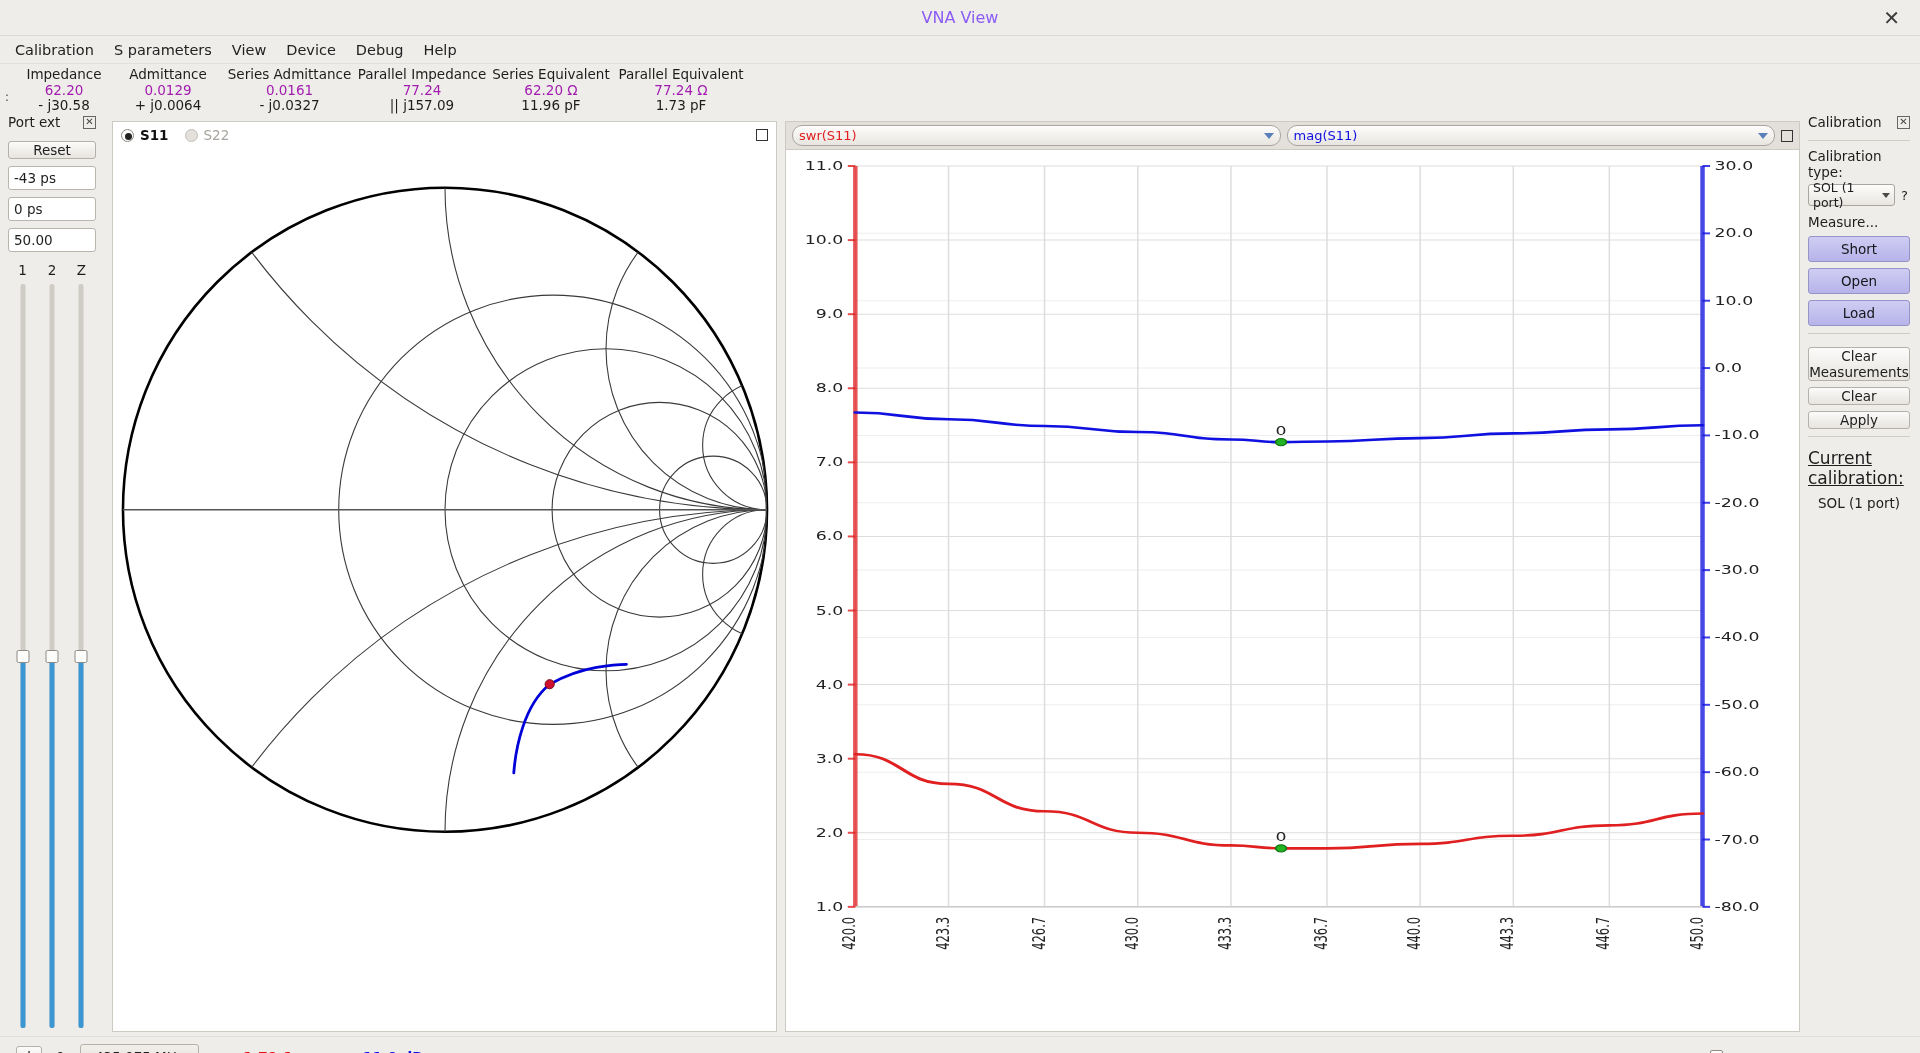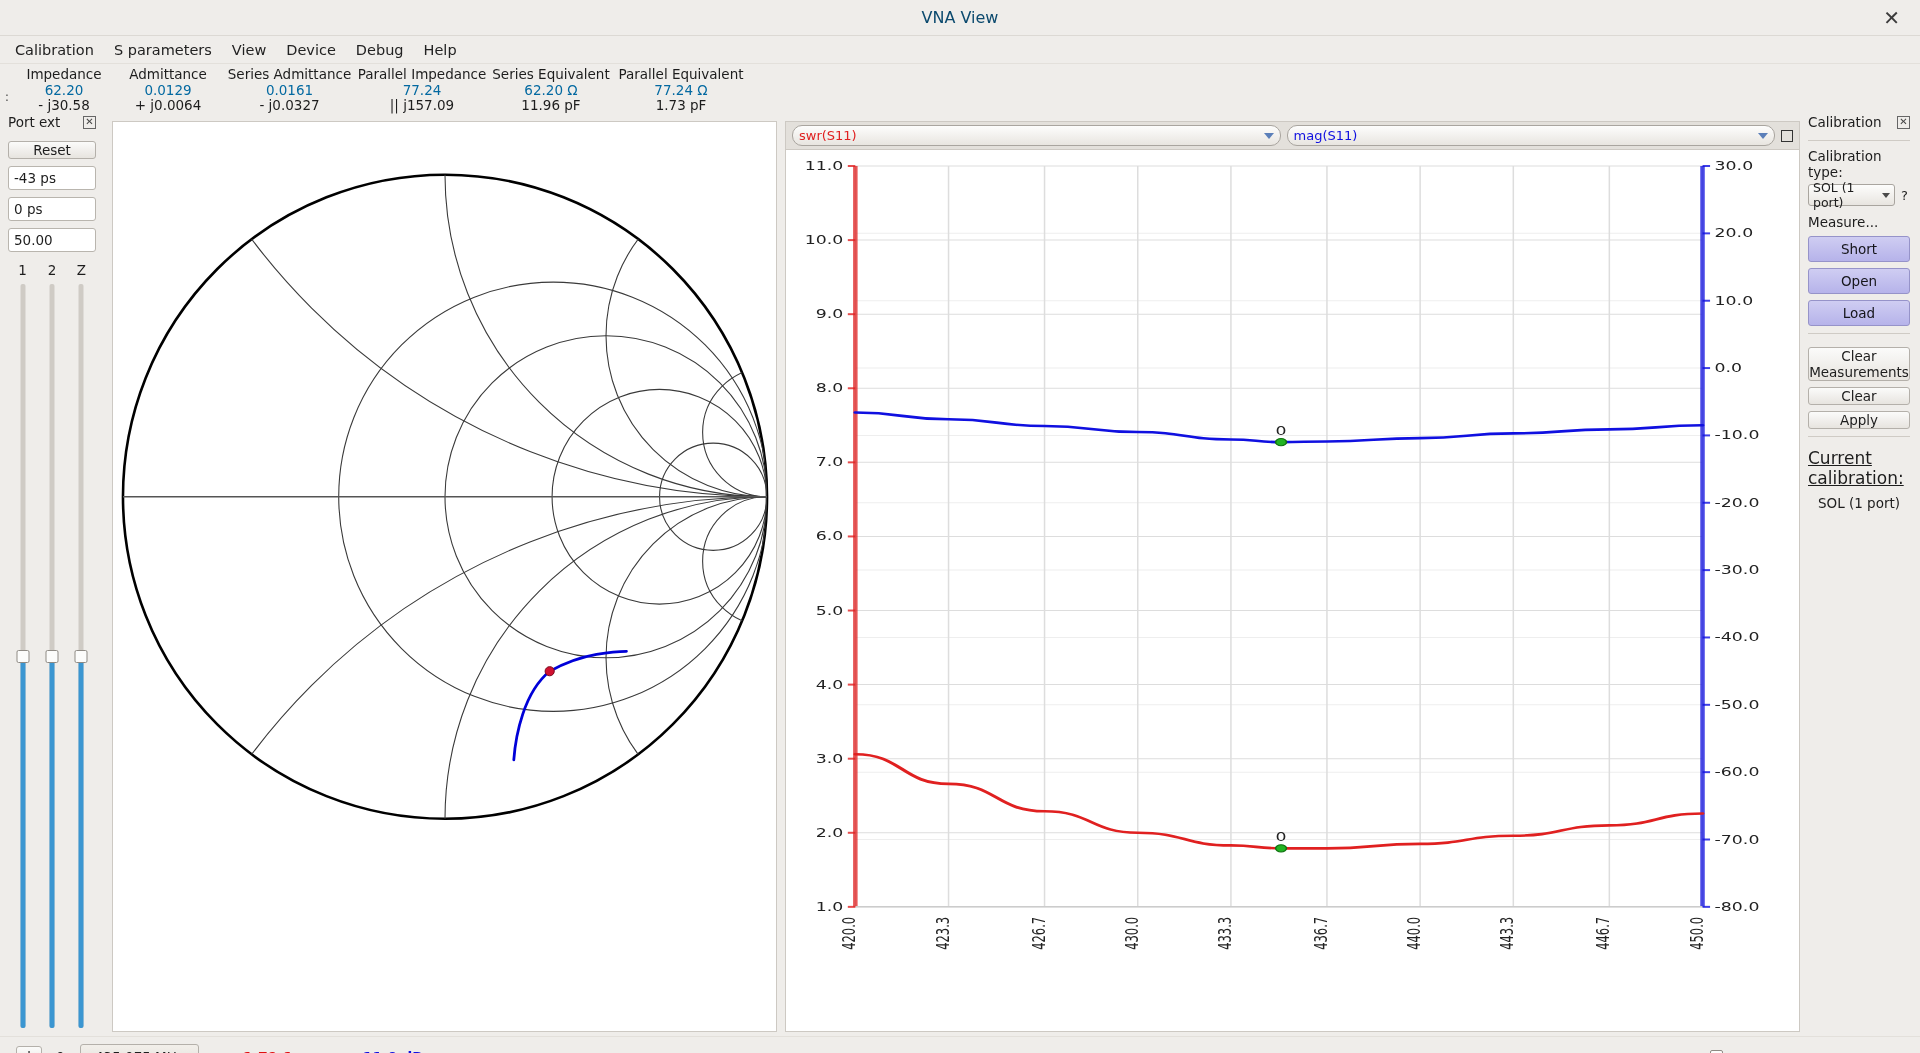--- a/index.html
+++ b/index.html
@@ -9,21 +9,21 @@
     background: #efedea;
     overflow: hidden;
   }
 
   
   .titlebar {
     height: 36px; background: #efedea;
     display: flex; align-items: center; justify-content: center;
     position: relative; border-bottom: 1px solid #dcd9d4;
   }
-  .titlebar .title { font-size: 16px; color: #0c4a6e; }
+  .titlebar .title { font-size: 16px; color: #8b5cf6; }
   .titlebar .close {
     position: absolute; right: 14px; top: 50%; transform: translateY(-50%);
     font-size: 20px; color: #3b3b3b; line-height: 1; cursor: pointer;
     padding: 2px 6px;
   }
 
   
   .menubar {
     height: 27px; background: #efedea; display: flex; align-items: center;
     padding-left: 6px; gap: 2px;
@@ -40,21 +40,21 @@
   .stats-gutter {
     width: 14px; display: flex; align-items: flex-end;
     justify-content: center; padding-bottom: 7px;
     font-size: 13px; color: #555;
   }
   .statcol {
     display: flex; flex-direction: column; align-items: center;
     justify-content: flex-start; padding-top: 2px;
   }
   .statcol .hdr { font-size: 13.5px; color: #1d1d1d; line-height: 16px; }
-  .statcol .v1  { font-size: 13.5px; color: #0369a1; line-height: 15px; margin-top: 1px;}
+  .statcol .v1  { font-size: 13.5px; color: #a21caf; line-height: 15px; margin-top: 1px;}
   .statcol .v2  { font-size: 13.5px; color: #1d1d1d; line-height: 15px; }
 
   
   .body {
     display: flex; height: 925px; background: #efedea;
   }
 
   
   .portext {
     width: 104px; background: #efedea; padding: 0 8px;
@@ -309,20 +309,33 @@
       </div>
       <div class="vslider">
         <div class="groove"></div>
         <div class="fill"></div>
         <div class="knob"></div>
       </div>
     </div>
   </div>
 
   <div class="smithpanel">
+    <div class="smithtop">
+      <div class="radios">
+        <div class="radio on">
+          <span class="dot"></span>
+          <span class="lbl">S11</span>
+        </div>
+        <div class="radio off">
+          <span class="dot"></span>
+          <span class="lbl">S22</span>
+        </div>
+      </div>
+      <span class="maxbox"></span>
+    </div>
     <svg class="smithsvg" viewBox="0 0 665 880" preserveAspectRatio="xMidYMid meet">
       <defs>
         <clipPath id="smithclip">
             <circle cx="333" cy="360" r="323"></circle>
           </clipPath>
       </defs>
 
       <circle cx="333" cy="360" r="323" fill="#fff" stroke="#000" stroke-width="2.6"></circle>
       <g clip-path="url(#smithclip)" fill="none" stroke="#3a3a3a" stroke-width="1.1">
 

